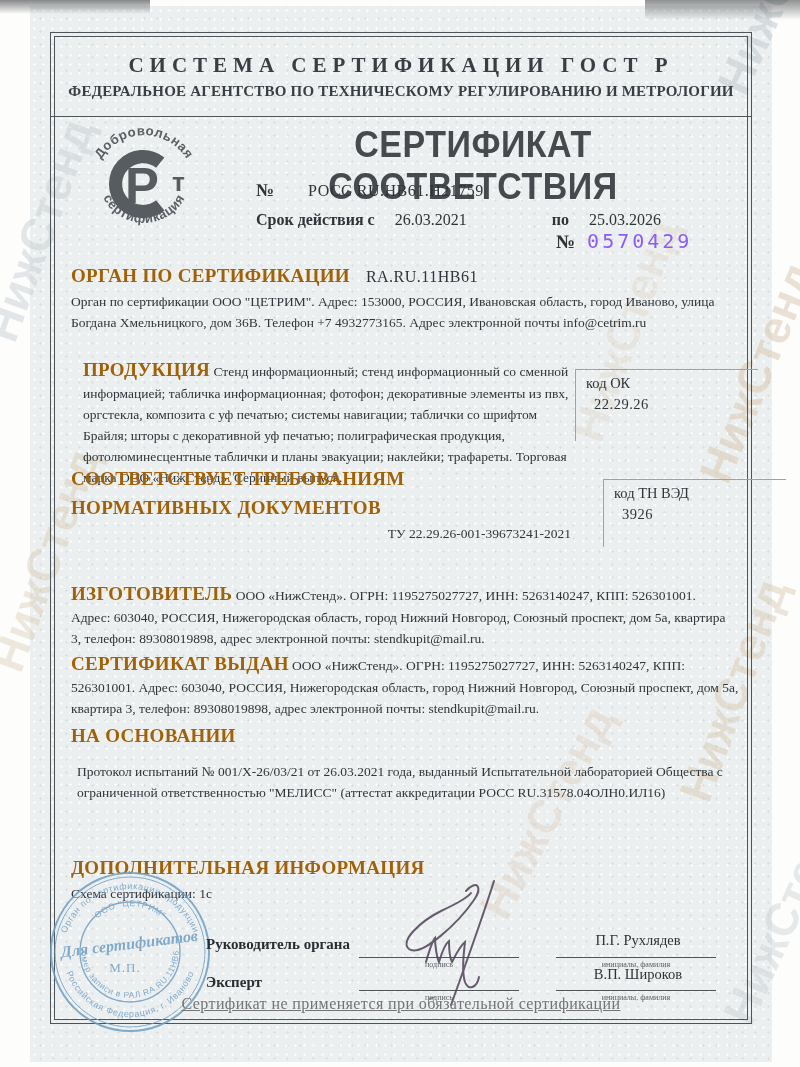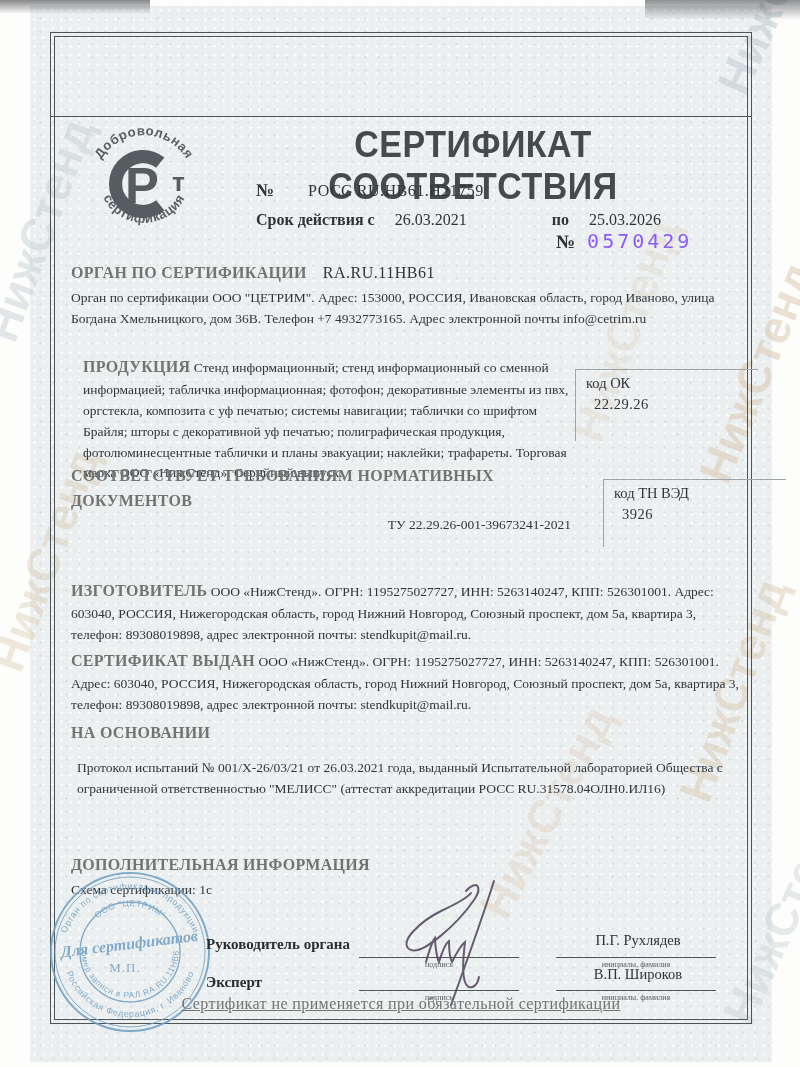--- a/index.html
+++ b/index.html
@@ -77,21 +77,21 @@
   .validity-row .po{margin-left:85px;font-weight:bold;}
   .validity-row .date2{margin-left:20px;}
   .blank-num{position:absolute;left:505px;top:196px;color:#2e3438;}
   .blank-num .lbl{font:bold 19px "Liberation Serif", serif;}
   .blank-num .val{
     font:20px "DejaVu Sans Mono", monospace;letter-spacing:3px;
     color:#8b5cf6;margin-left:12px;
   }
 
   .sec{position:absolute;color:#2f353a;font:13.5px/1.55 "Liberation Serif", serif;}
-  .sec-h{font-weight:bold;font-size:16px;letter-spacing:.3px;color:#737373;}
+  .sec-h{font-weight:bold;font-size:19px;letter-spacing:.3px;color:#a16207;}
   .sec .code-after{font-size:16px;margin-left:16px;letter-spacing:.5px;}
   .sec .body{display:block;margin-top:2px;}
 
   .code-box{
     position:absolute;left:524px;width:172px;
     border-top:1px solid #9aa3a7;border-left:1px solid #9aa3a7;
     padding:5px 0 0 10px;color:#2f353a;
     font:14.5px "Liberation Serif", serif;
   }
   .code-box .cv{display:block;margin:4px 0 0 8px;letter-spacing:.5px;}
@@ -134,20 +134,24 @@
   <span class="wm" style="left:-20px;top:660px;transform:rotate(-70deg);opacity:.35;">НижСтенд</span>
   <span class="wm" style="left:468px;top:902px;transform:rotate(-62deg);opacity:.28;">НижСтенд</span>
   <span class="wm gray" style="left:712px;top:1010px;transform:rotate(-66deg);opacity:.4;">НижСтенд</span>
 
   <div class="scan-edge l"></div>
   <div class="scan-edge r"></div>
 
   <div class="frame">
     <div class="frame-inner"></div>
 
+    <div class="cert-header">
+      <div class="line1">СИСТЕМА СЕРТИФИКАЦИИ ГОСТ Р</div>
+      <div class="line2">ФЕДЕРАЛЬНОЕ АГЕНТСТВО ПО ТЕХНИЧЕСКОМУ РЕГУЛИРОВАНИЮ И МЕТРОЛОГИИ</div>
+    </div>
     <div class="hr2"></div>
 
     <div class="rst-logo">
       <svg viewBox="0 0 120 120" width="122" height="122">
         <defs>
           <path id="arcTop" d="M 12 62 A 48 46 0 0 1 108 62" fill="none"></path>
           <path id="arcBot" d="M 16 60 A 44 42 0 0 0 104 60" fill="none"></path>
         </defs>
         <text class="logo-arc"><textPath href="#arcTop" startOffset="50%" text-anchor="middle">Добровольная</textPath></text>
         <text class="logo-arc"><textPath href="#arcBot" startOffset="50%" text-anchor="middle">сертификация</textPath></text>

